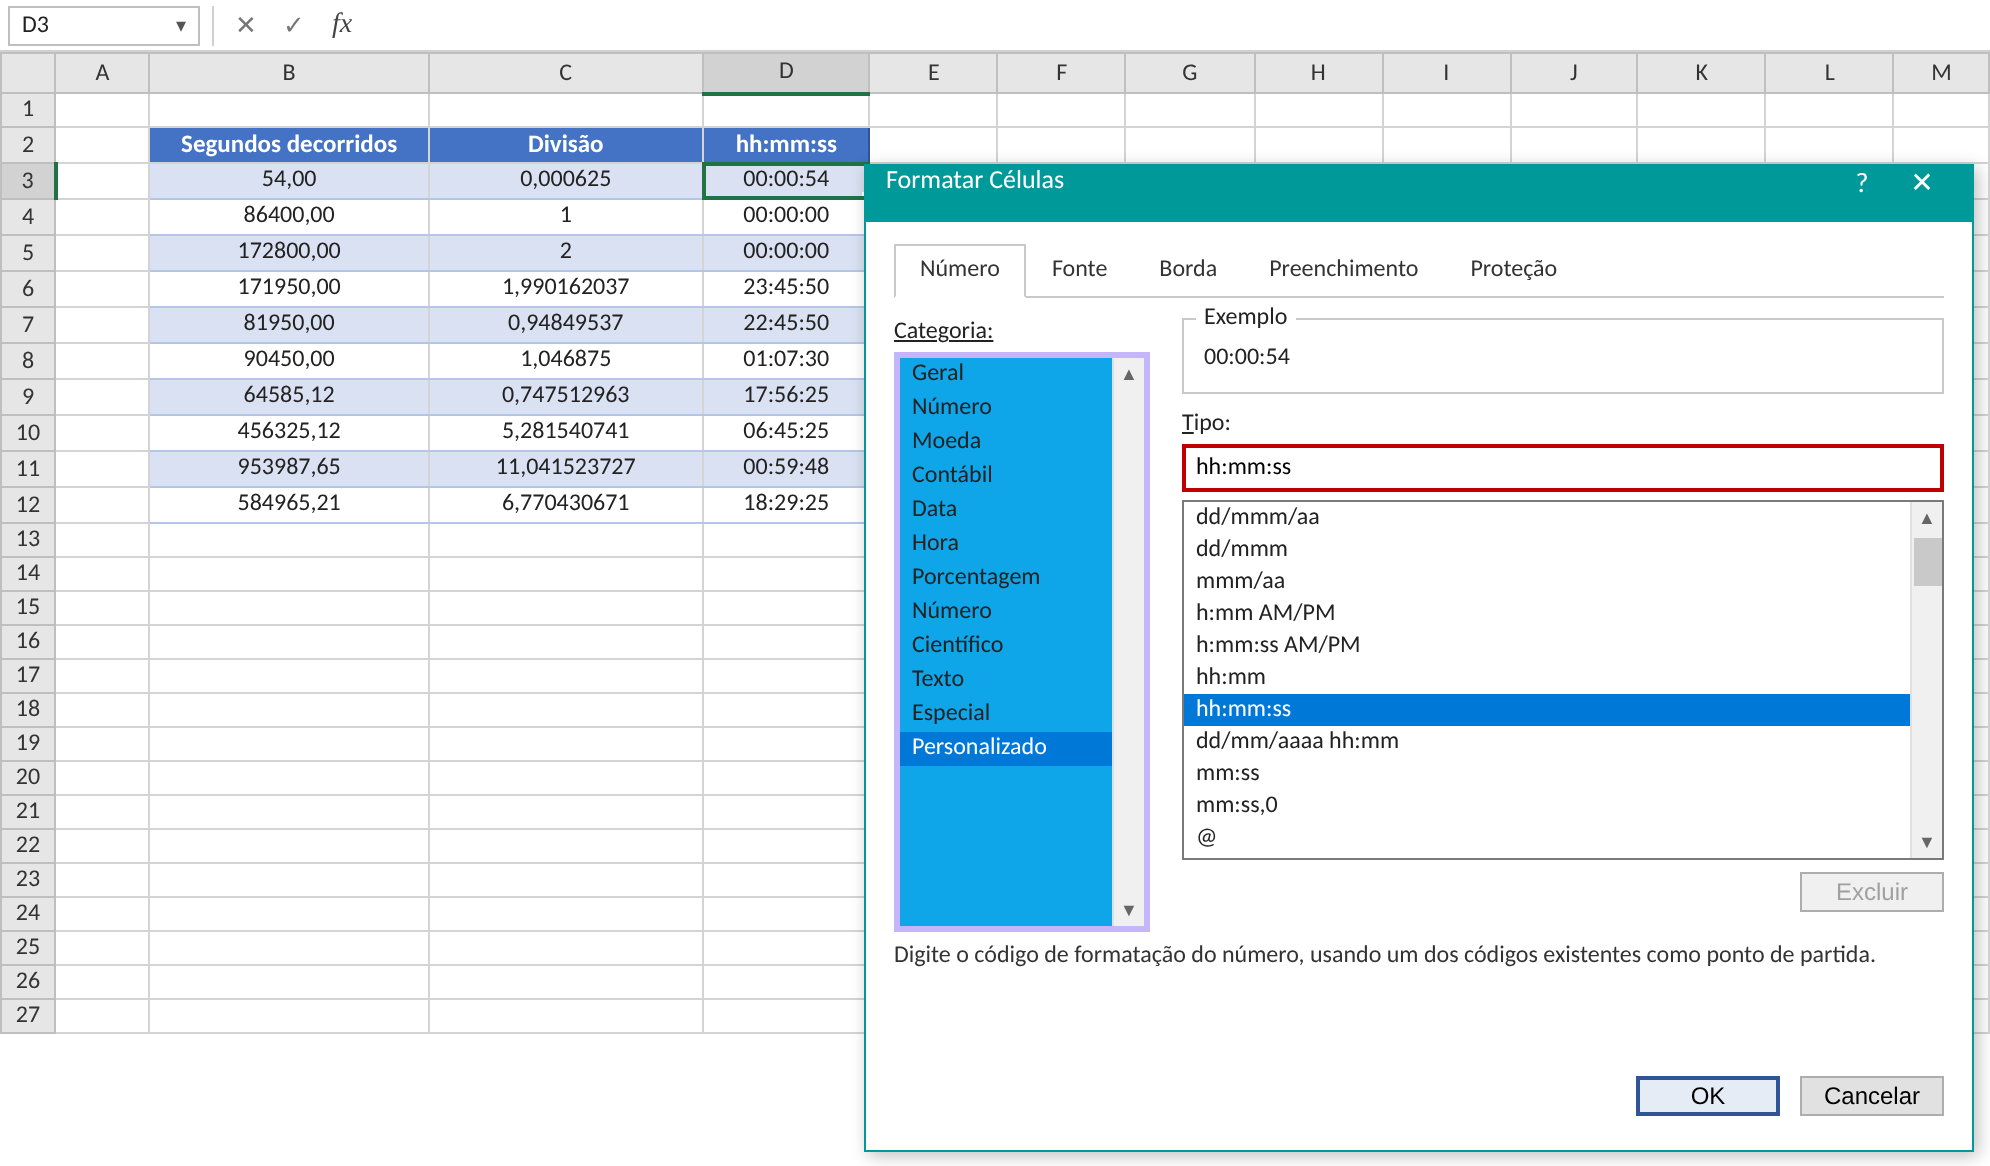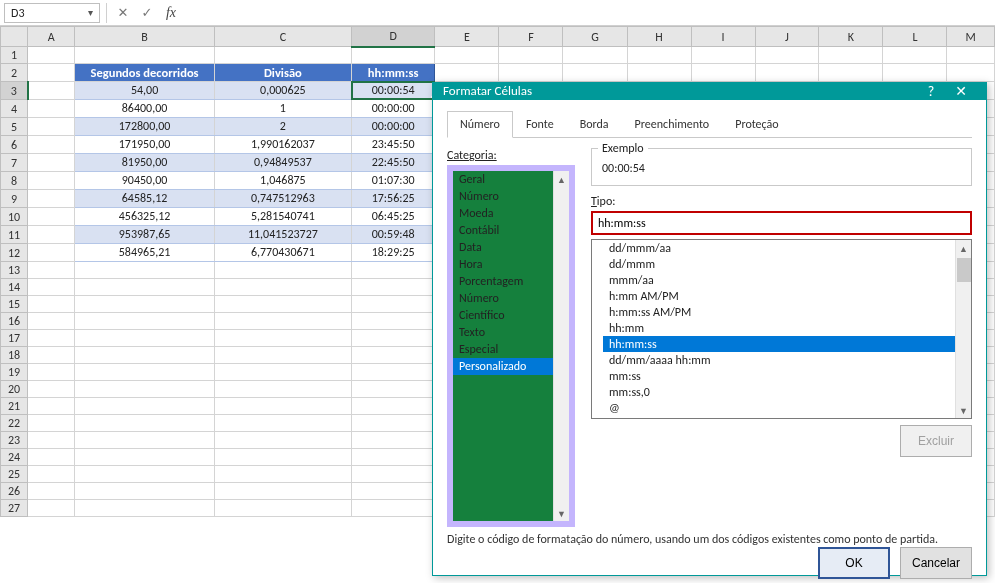--- a/index.html
+++ b/index.html
@@ -56,42 +56,42 @@
   .tab { padding: 5px 12px 6px; border: 1px solid transparent; border-bottom: none; margin-right: 0; color: #333; position: relative; top: 1px; }
   .tab.active { background: #fff; border-color: #c9c9c9; border-bottom: 1px solid #fff; }
 
   .cat-label, .field-label { display: block; margin-bottom: 3px; font-size: 12px; }
   .cat-label u, .field-label u { text-decoration: underline; }
 
   .panels { display: flex; gap: 16px; }
   .left-panel { width: 128px; }
   .right-panel { flex: 1; }
 
-  .listbox { border: 6px solid #c4b5fd; height: 362px; background: #15803d; overflow: hidden; position: relative; font-size: 12px; }
+  .listbox { border: 3px solid #c4b5fd; height: 290px; background: #0ea5e9; overflow: hidden; position: relative; font-size: 12px; }
   .listbox .lb-inner { position: absolute; left: 0; top: 0; right: 16px; bottom: 0; }
   .listbox .lb-item { padding: 1px 6px; line-height: 15px; }
   .listbox .lb-item.sel { background: #0078d7; color: #fff; }
   .listbox .sb { position: absolute; right: 0; top: 0; bottom: 0; width: 16px; background: #f0f0f0; border-left: 1px solid #e0e0e0; display: flex; flex-direction: column; justify-content: space-between; align-items: center; color: #666; font-size: 9px; }
   .listbox .sb .arrow { height: 16px; width: 100%; display: flex; align-items: center; justify-content: center; }
 
   .group-frame { border: 1px solid #c9c9c9; padding: 8px 8px 10px 8px; position: relative; margin-bottom: 8px; }
   .group-frame .legend { position: absolute; top: -8px; left: 6px; background: #fff; padding: 0 4px; font-size: 12px; }
 
   .text-input { width: 100%; height: 22px; border: 1px solid #7a7a7a; padding: 2px 6px; font-size: 12px; font-family: inherit; }
   .text-input.hl { border: 2px solid #c00000; height: 24px; padding: 2px 5px; }
 
   .type-list { border: 1px solid #7a7a7a; height: 180px; background: #fff; position: relative; font-size: 12px; margin-top: 4px; }
   .type-list .tl-inner { position: absolute; left: 0; top: 0; right: 16px; bottom: 0; overflow: hidden; }
-  .type-list .tl-item { padding: 0 6px; line-height: 16px; margin-left: 11px; }
+  .type-list .tl-item { padding: 0 6px; line-height: 16px; }
   .type-list .tl-item.sel { background: #0078d7; color: #fff; }
   .type-list .sb { position: absolute; right: 0; top: 0; bottom: 0; width: 16px; background: #f0f0f0; border-left: 1px solid #e0e0e0; display: flex; flex-direction: column; align-items: center; color: #666; font-size: 9px; }
   .type-list .sb .arrow { height: 16px; width: 100%; display: flex; align-items: center; justify-content: center; }
   .type-list .sb .thumb { width: 14px; height: 24px; background: #c9c9c9; margin-top: 2px; }
 
-  .btn { min-width: 72px; height: 32px; border: 1px solid #adadad; background: #e1e1e1; font-size: 12px; padding: 0 0; }
+  .btn { min-width: 72px; height: 20px; border: 1px solid #adadad; background: #e1e1e1; font-size: 12px; padding: 0 0; }
   .btn.disabled { color: #a0a0a0; background: #f0f0f0; }
   .btn.primary { border: 2px solid #2f5597; background: #e6ecf5; }
 
   .excluir-row { text-align: right; margin-top: 6px; margin-bottom: 6px; }
   .hint { font-size: 12px; color: #333; margin-top: 4px; padding-right: 20px; line-height: 1.35; }
 
   .dlg-footer { height: 44px; border-top: none; display: flex; justify-content: flex-end; align-items: center; gap: 10px; padding: 0 14px 10px 0; }
 </style>
 </head>
 <body>

